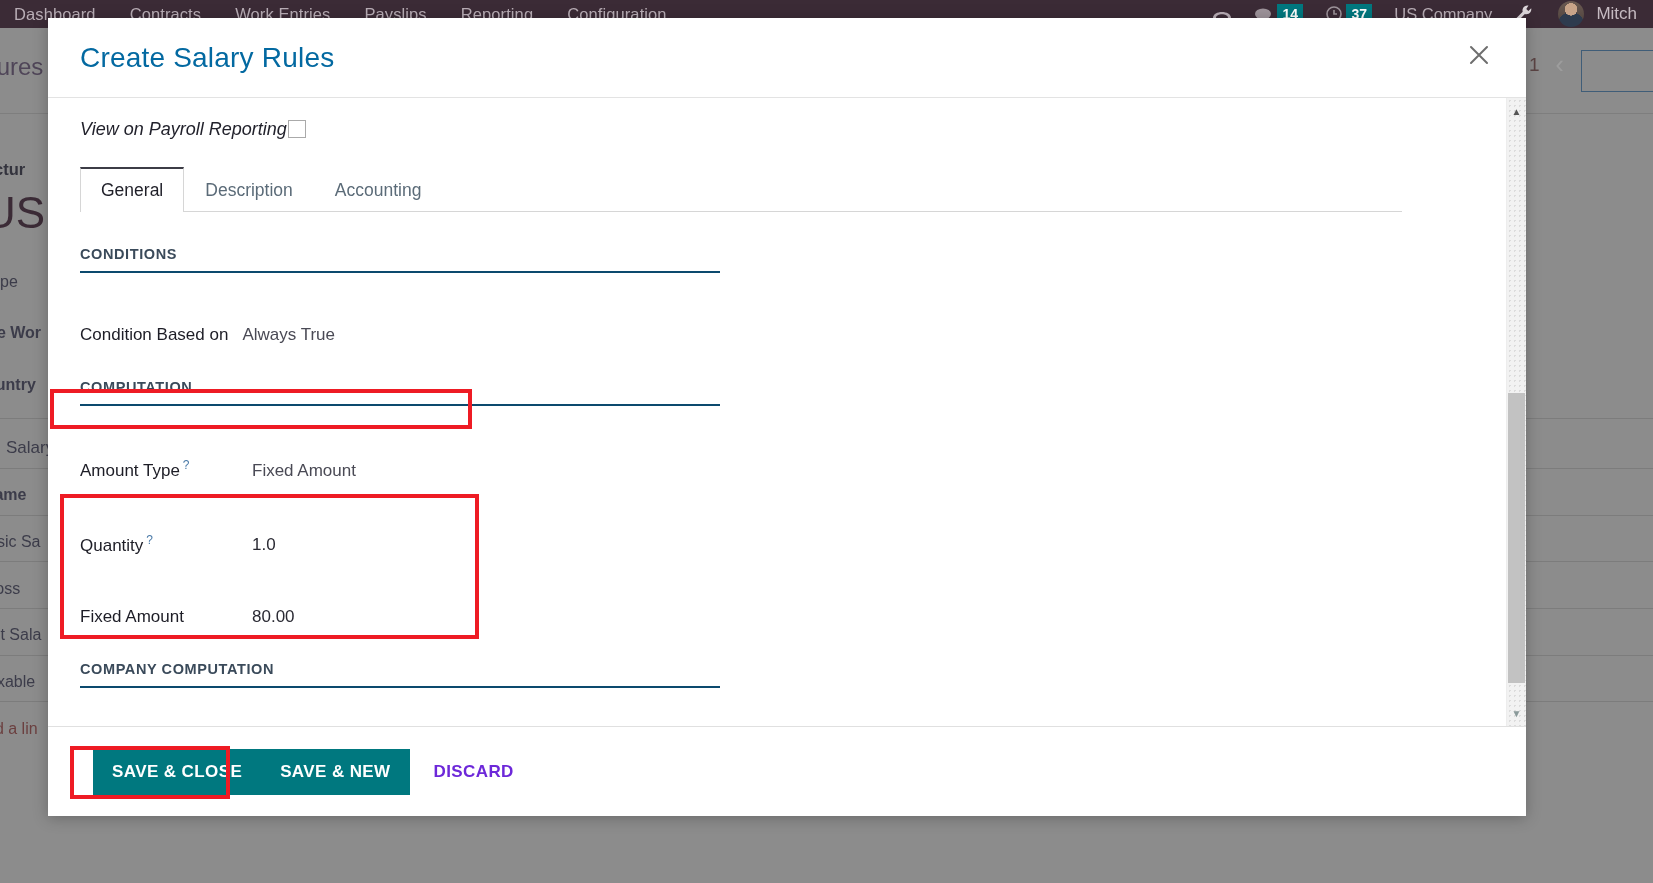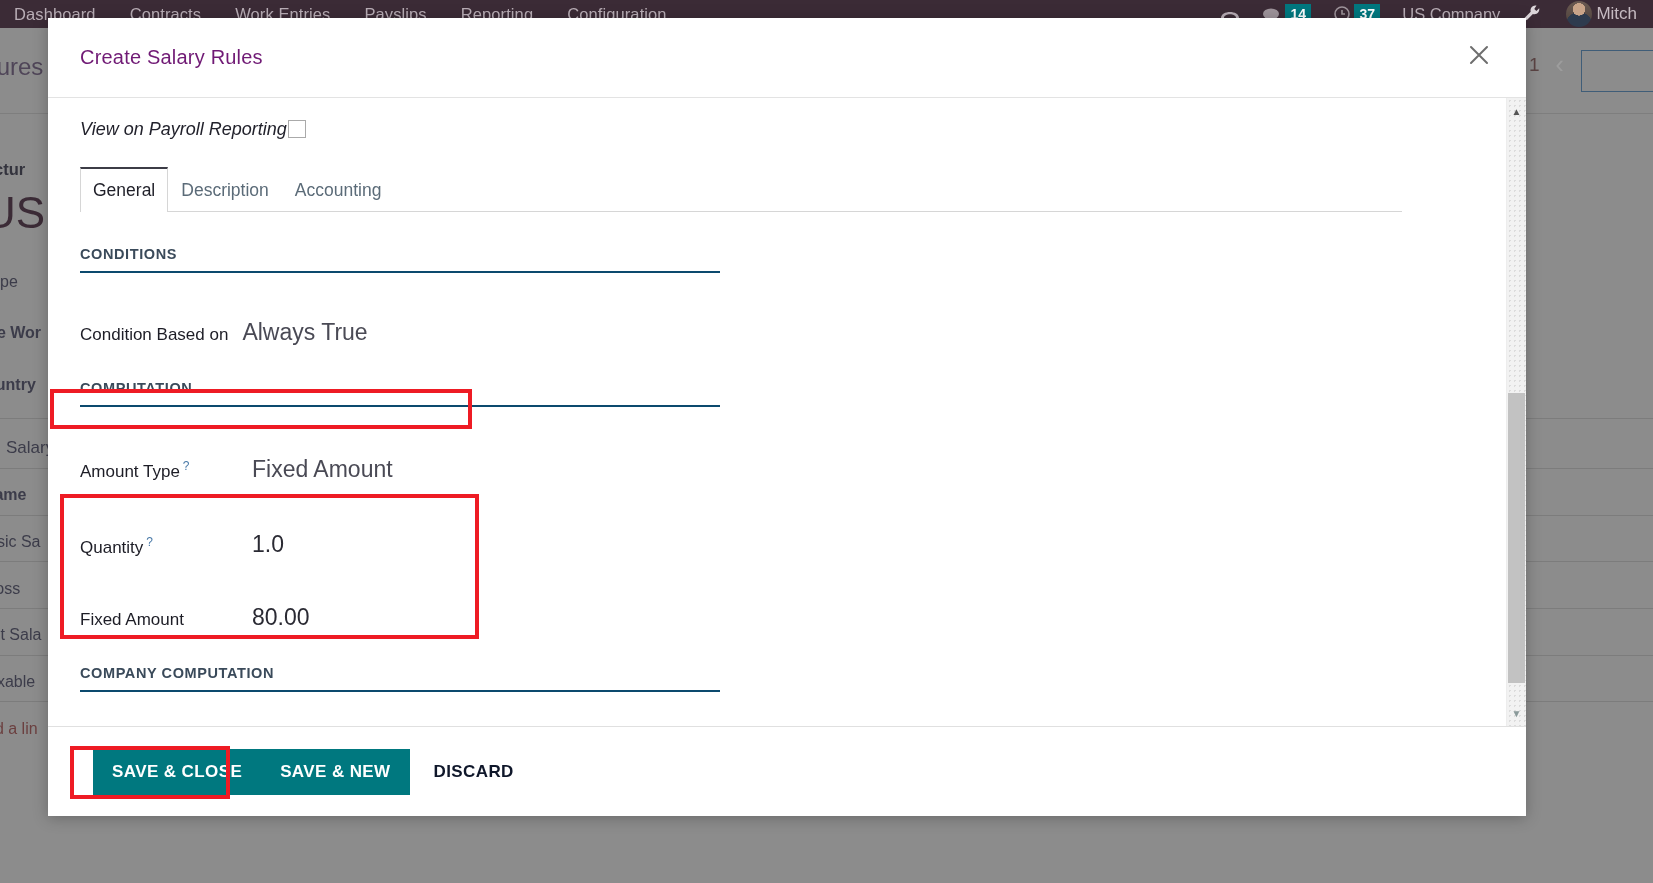--- a/index.html
+++ b/index.html
@@ -30,21 +30,21 @@
     margin-left: auto; display: flex; align-items: center; gap: 22px;
     padding-right: 6px;
   }
   .nav-icon { color: #B9AEB6; font-size: 16px; display: flex; align-items: center; }
   .badge-wrap { display: flex; align-items: center; gap: 3px; }
   .badge {
     background: #00787F; color: #ffffff; font-size: 14px; font-weight: 600;
     padding: 1px 5px; line-height: 18px; min-width: 26px; text-align: center;
   }
   .nav-company { color: #B9AEB6; font-size: 16.5px; }
-  .nav-user { display: flex; align-items: center; gap: 4px; }
+  .nav-user { display: flex; align-items: center; gap: 12px; }
   .avatar {
     width: 26px; height: 26px; border-radius: 50%;
     background: #7a6a62;
     background-image:
       radial-gradient(circle at 50% 32%, #c9a489 0 28%, transparent 29%),
       radial-gradient(circle at 50% 95%, #2e3b4e 0 48%, transparent 49%),
       linear-gradient(#6b5a52, #4a3f3a);
     overflow: hidden;
   }
   .nav-username { color: #C6BBC2; font-size: 17px; }
@@ -98,21 +98,21 @@
     box-shadow: 0 2px 14px rgba(0,0,0,.25);
     display: flex; flex-direction: column;
   }
   .modal-header {
     height: 80px; flex: 0 0 80px;
     display: flex; align-items: center;
     padding: 0 26px 0 32px;
     border-bottom: 1px solid #e3e3e3;
   }
   .modal-title {
-    font-size: 20px; color: #701a75; font-weight: 400; letter-spacing: .2px;
+    font-size: 28px; color: #0369a1; font-weight: 400; letter-spacing: .2px;
   }
   .modal-close {
     margin-left: auto; font-size: 30px; color: #6e6e6e;
     line-height: 1; cursor: pointer; font-weight: 300;
     padding: 0 8px;
   }
   .modal-body {
     flex: 1 1 auto; position: relative; overflow: hidden;
     display: flex;
   }
@@ -152,21 +152,21 @@
     margin-top: 4px;
   }
 
   
   .tabs {
     display: flex; align-items: flex-end; margin-top: 22px;
     border-bottom: 1px solid #d6d6d6;
     width: 1322px;
   }
   .tab {
-    padding: 11px 12px; font-size: 17.5px; color: #5b6b78;
+    padding: 11px 20px; font-size: 17.5px; color: #5b6b78;
     border: 1px solid transparent; border-bottom: none;
     background: transparent; cursor: pointer; position: relative; top: 1px;
   }
   .tab.active {
     color: #1f1f28; background: #fff;
     border-color: #d6d6d6; border-top: 2px solid #3c3c46;
   }
 
   
   .section { margin-top: 34px; width: 640px; }
@@ -178,41 +178,41 @@
   .field-row {
     display: flex; align-items: baseline; margin-top: 20px;
   }
   .field-label {
     font-size: 17px; color: #1d1d26; white-space: nowrap; margin-top: 32px;
   }
   .help-mark {
     color: #4a7aa8; font-size: 12px; vertical-align: super; margin-left: 3px;
   }
   .field-value {
-    font-size: 23px; color: #4a4a55; margin-left: 14px;
+    font-size: 17px; color: #4a4a55; margin-left: 14px;
   }
 
   
   .hl {
     position: absolute; border: 4px solid #ee1b24; pointer-events: none;
   }
 
   
   .modal-footer {
     flex: 0 0 auto; height: 90px;
     border-top: 1px solid #e0e0e0;
     display: flex; align-items: center; gap: 0;
     padding-left: 45px; position: relative;
   }
   .btn {
     font-size: 17px; font-weight: bold; letter-spacing: .4px;
     padding: 13px 19px; border: none; cursor: pointer;
   }
   .btn-primary { background: #00787F; color: #fff; }
-  .btn-link { background: transparent; color: #0f172a; padding-left: 24px; }
+  .btn-link { background: transparent; color: #6d28d9; padding-left: 24px; }
 </style>
 </head>
 <body>
 
 <div id="app-background">
 
   <div class="navbar">
     <div class="nav-menu">
       <span class="nav-item">Dashboard</span>
       <span class="nav-item">Contracts</span>

